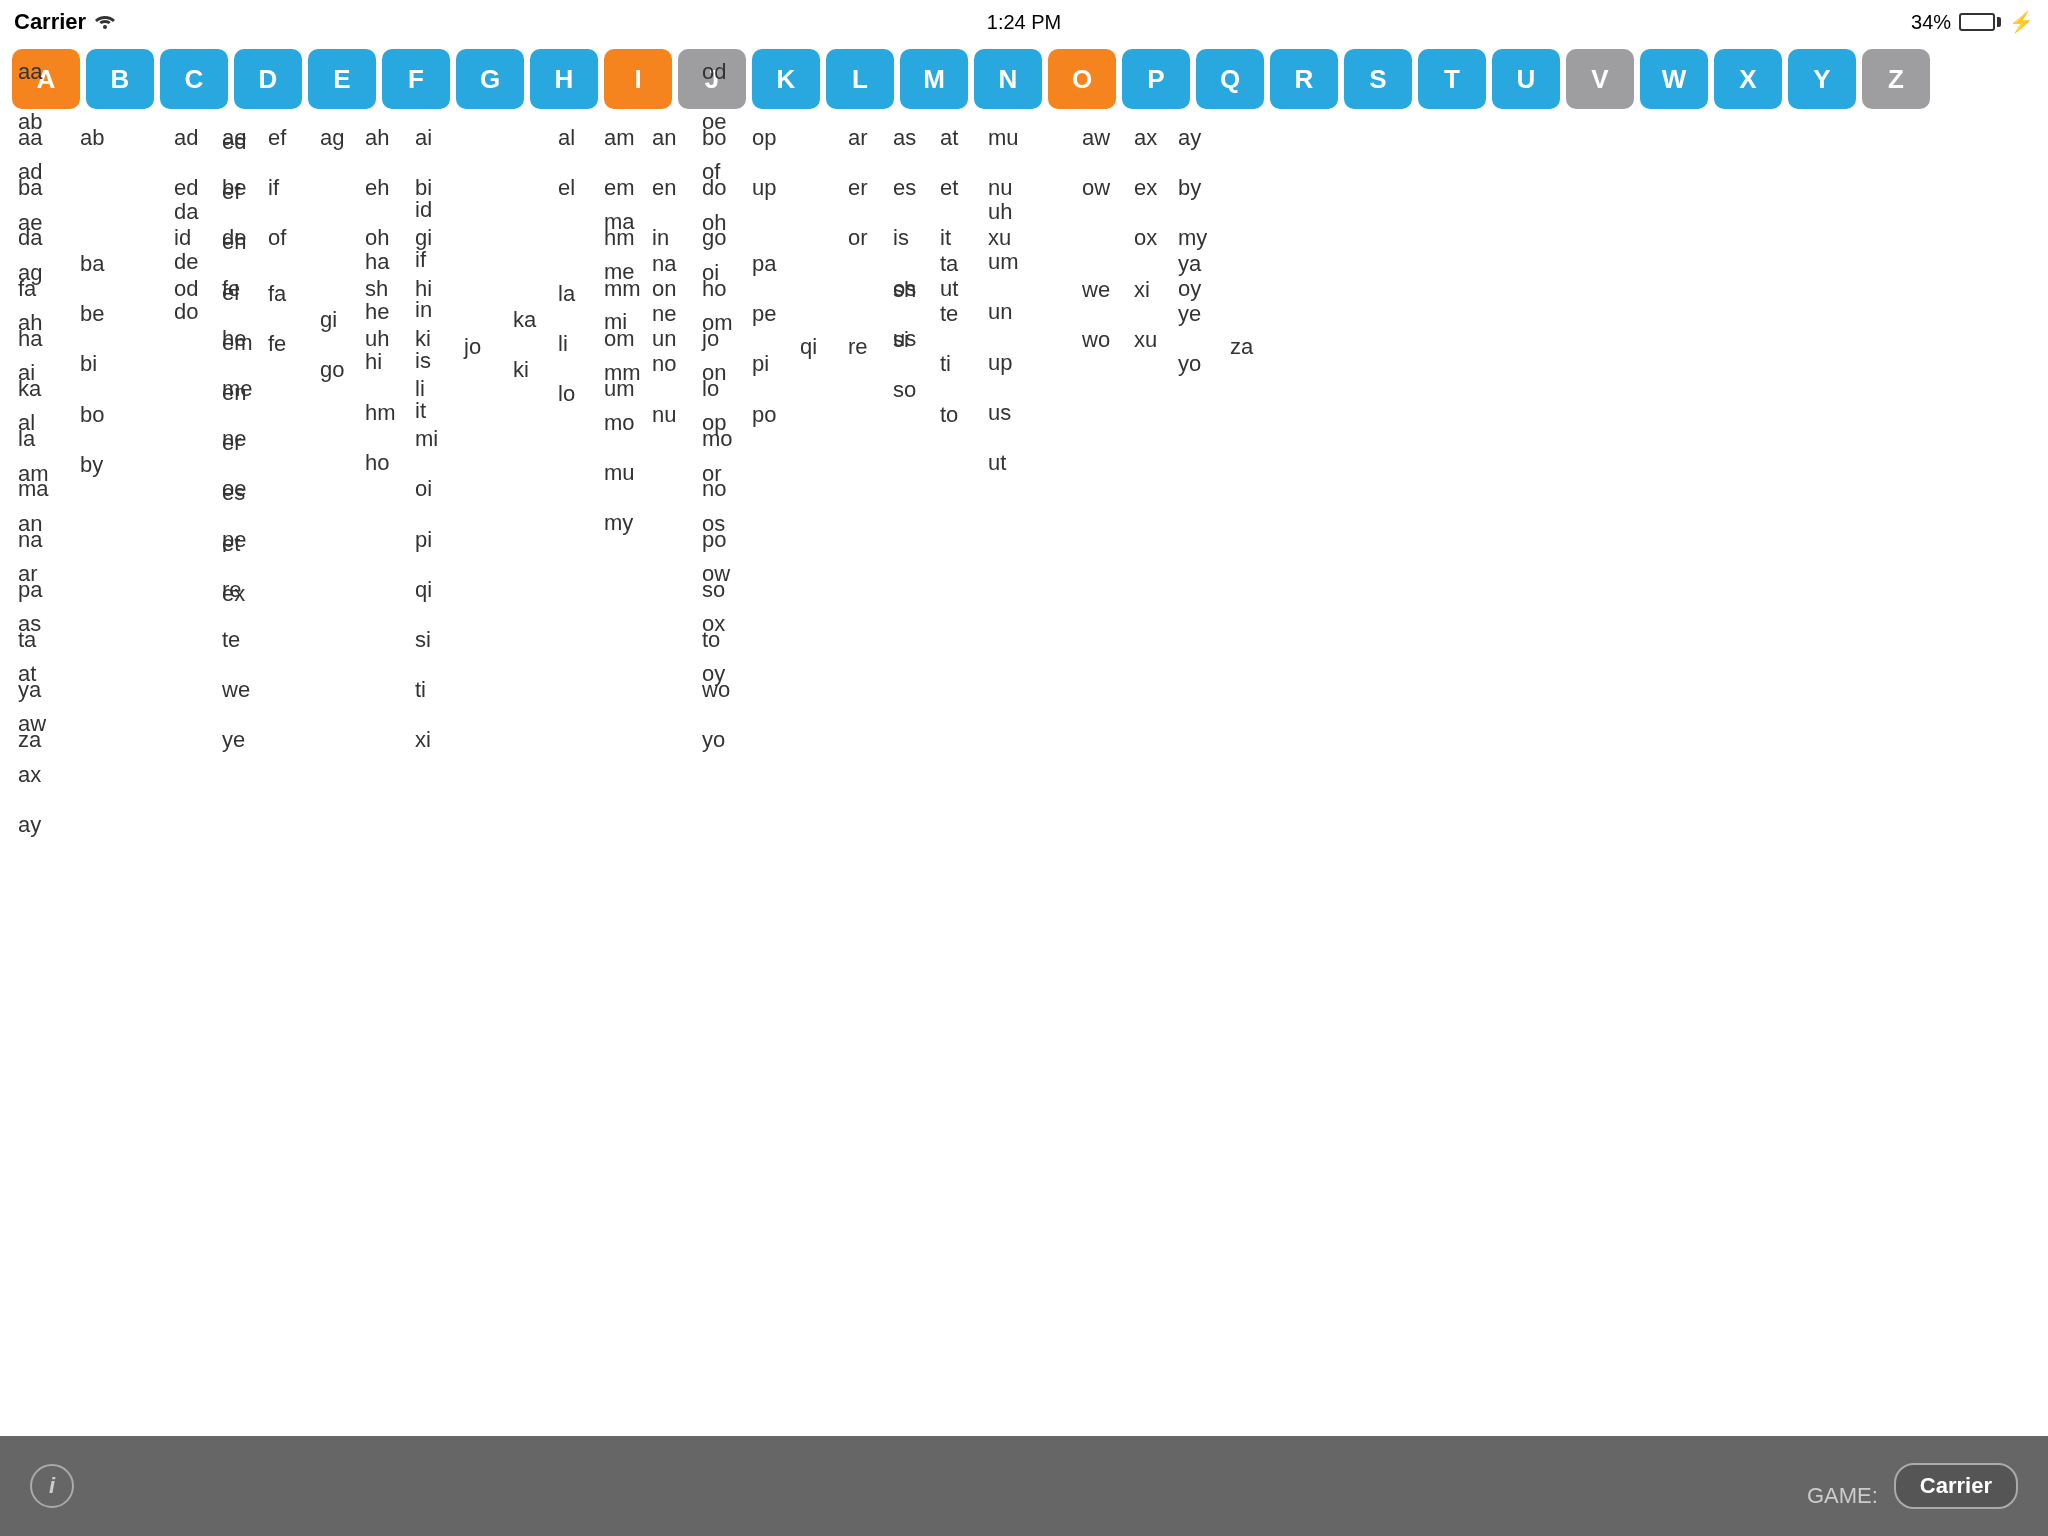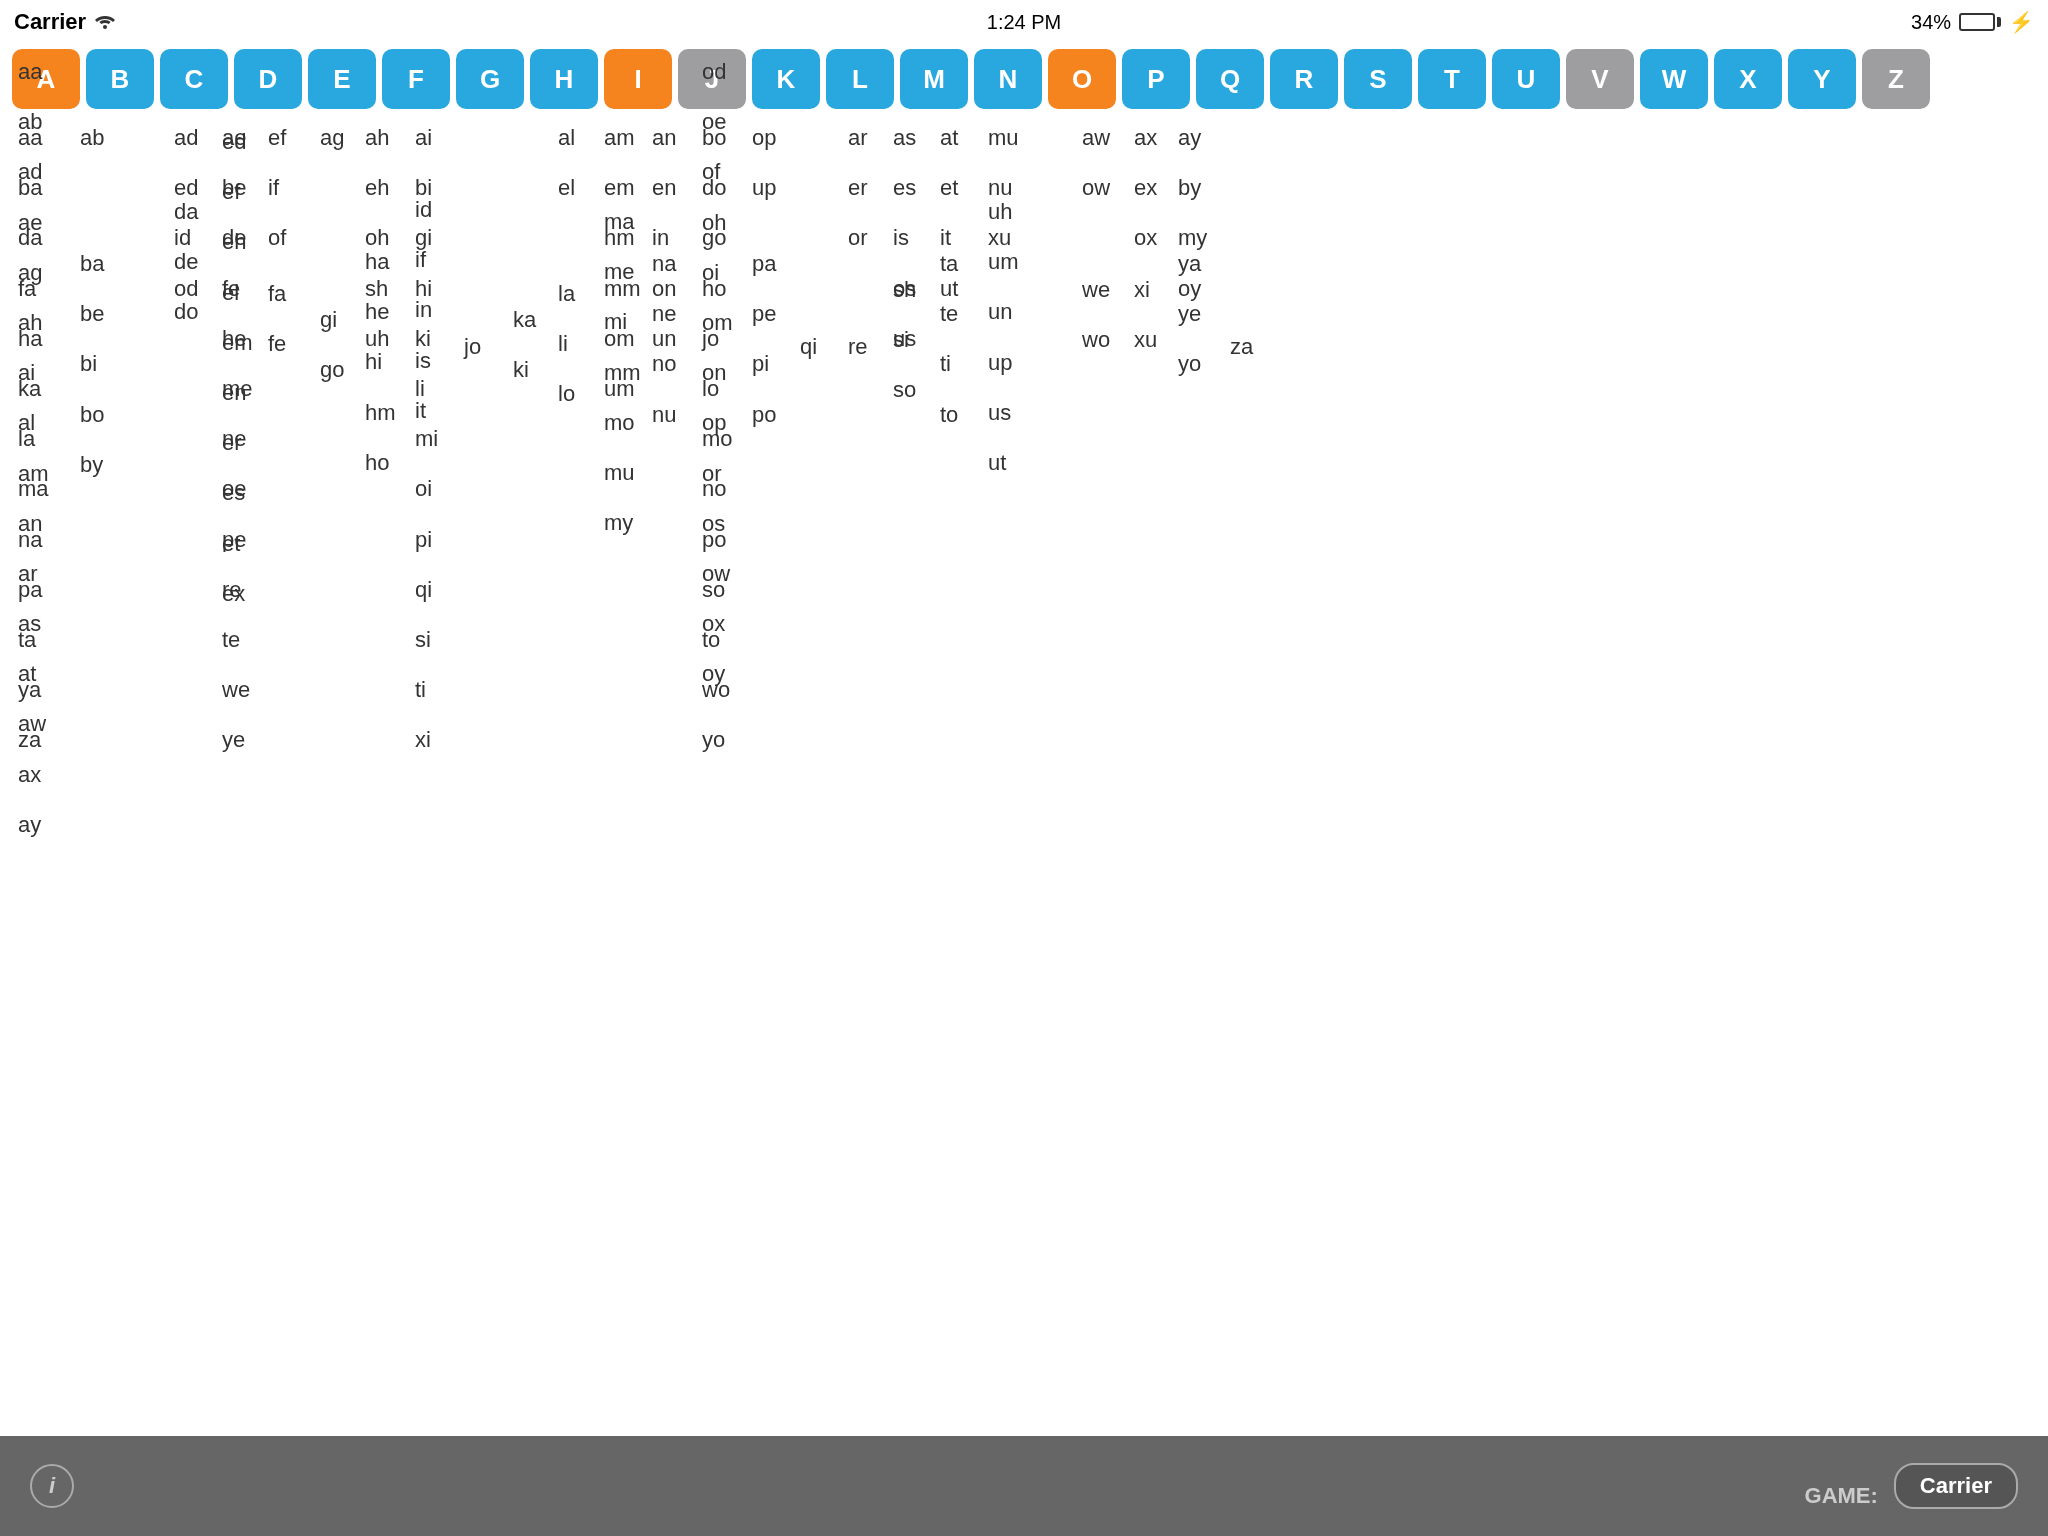--- a/index.html
+++ b/index.html
@@ -157,21 +157,21 @@
       cursor: pointer;
     }
     #game-section {
       display: flex;
       align-items: center;
       gap: 16px;
     }
     #game-label {
       color: #ccc;
       font-size: 22px;
-      font-weight: 700;
+      font-weight: 400;
       margin-top: 20px;
     }
     #game-selector {
       background: #555;
       border: 2px solid #aaa;
       border-radius: 20px;
       padding: 8px 24px;
       color: #fff;
       font-size: 22px;
       font-weight: 600;

